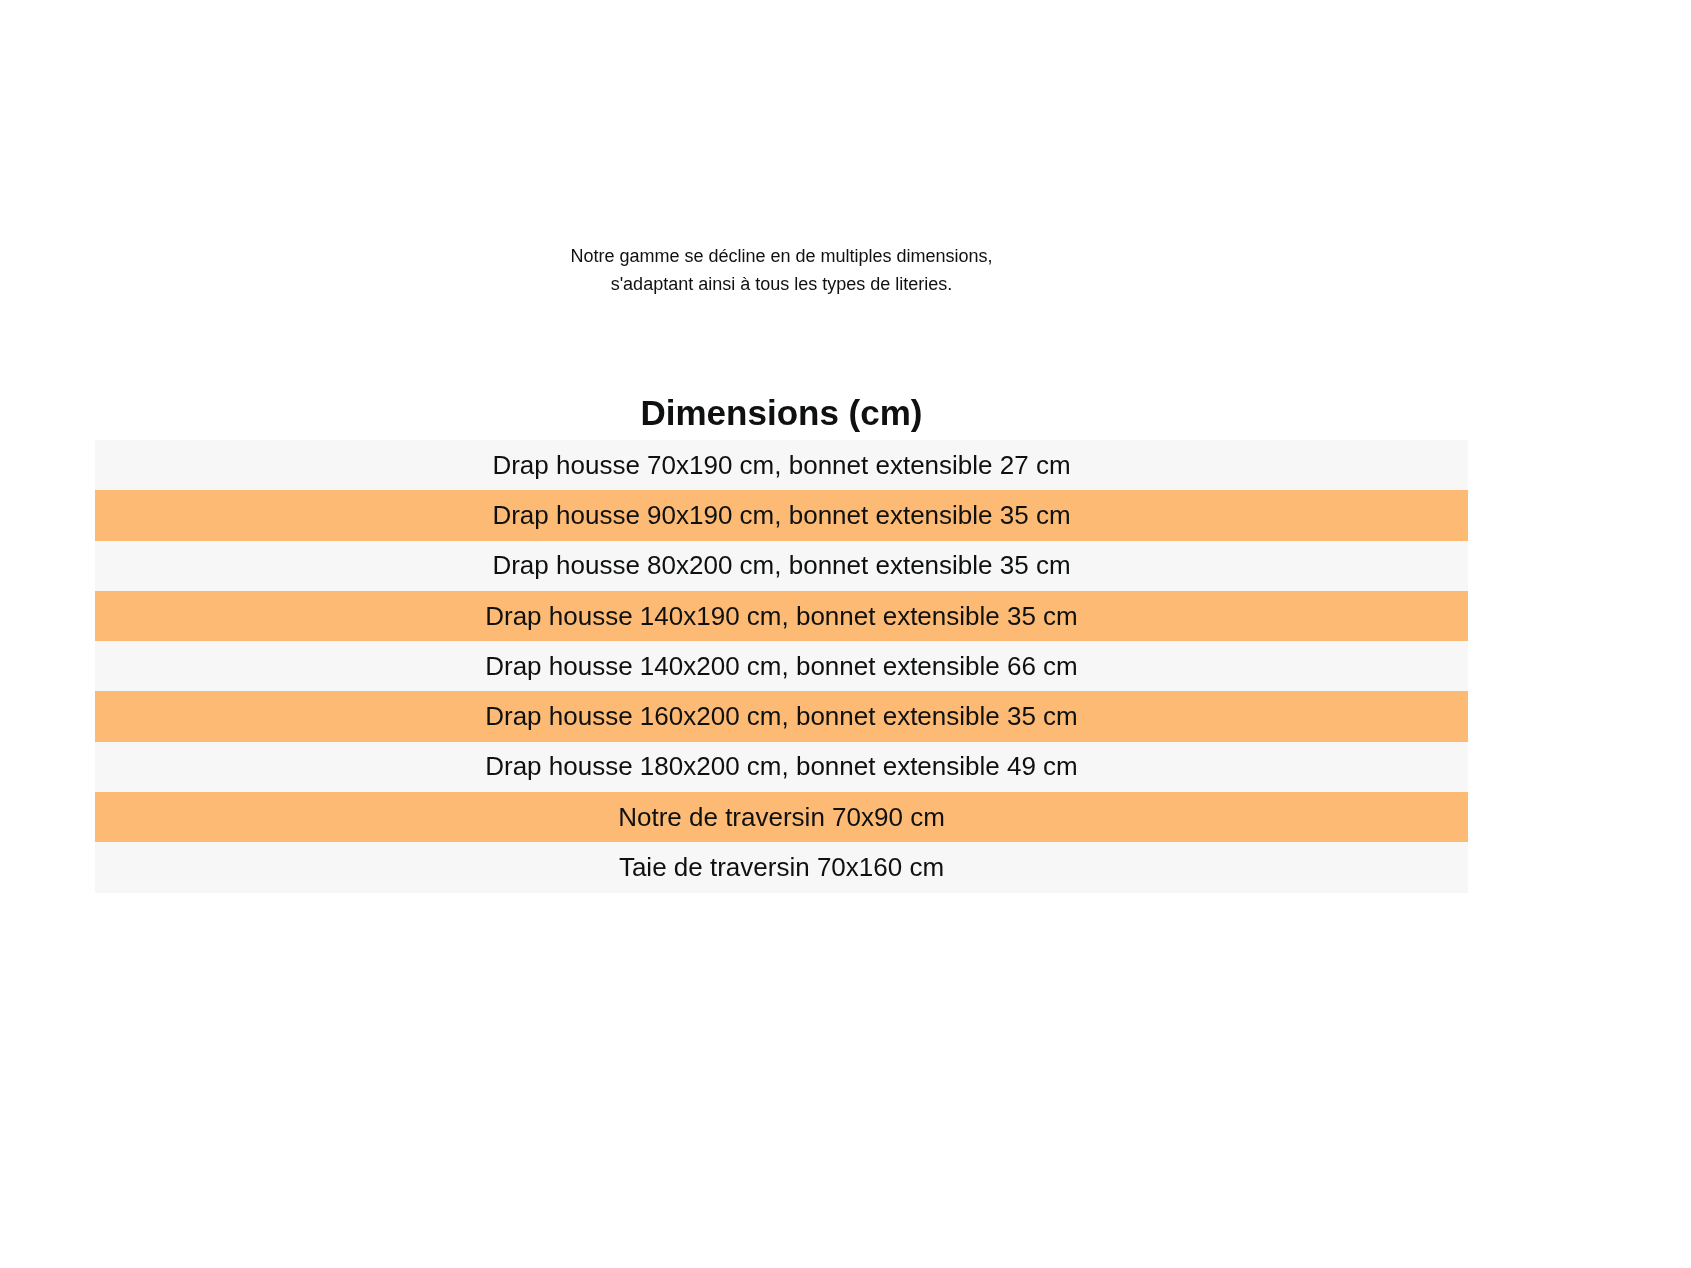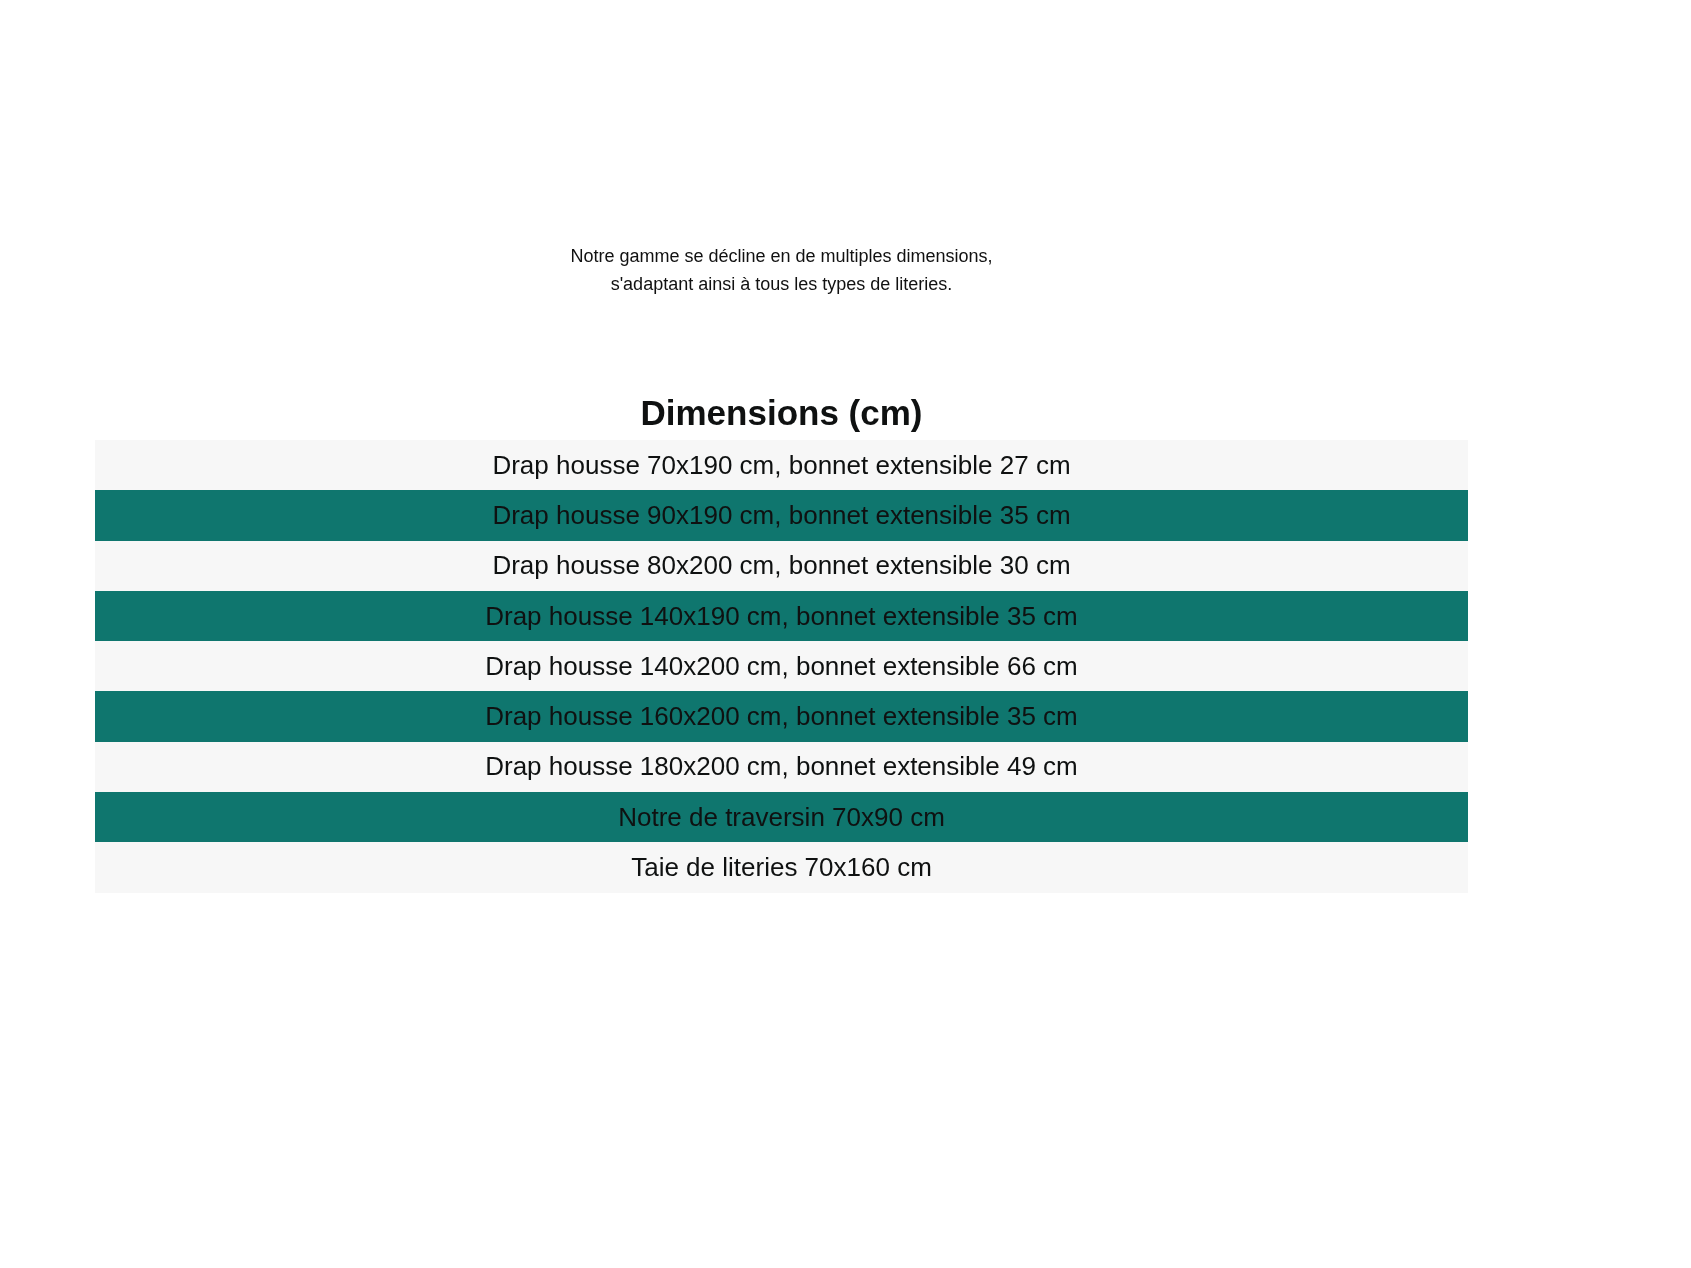--- a/index.html
+++ b/index.html
@@ -52,21 +52,21 @@
     width: 100%;
   }
   .dim-row {
     height: 50.3px;
     display: flex;
     align-items: center;
     justify-content: center;
     font-size: 26px;
     font-weight: 400;
     color: #0f1111;
-    background: #0f766e;
+    background: #fdba74;
   }
   .dim-row:nth-child(odd) {
     background: #f7f7f7;
   }
 </style>
 </head>
 <body>
 
 <div class="canvas">
   <div class="content">
@@ -79,36 +79,36 @@
     <div class="table-title">Dimensions (cm)</div>
 
     <div class="dim-table">
         <div class="dim-row">
         <span>Drap housse 70x190 cm, bonnet extensible 27 cm</span>
       </div>
         <div class="dim-row">
         <span>Drap housse 90x190 cm, bonnet extensible 35 cm</span>
       </div>
         <div class="dim-row">
-        <span>Drap housse 80x200 cm, bonnet extensible 30 cm</span>
+        <span>Drap housse 80x200 cm, bonnet extensible 35 cm</span>
       </div>
         <div class="dim-row">
         <span>Drap housse 140x190 cm, bonnet extensible 35 cm</span>
       </div>
         <div class="dim-row">
         <span>Drap housse 140x200 cm, bonnet extensible 66 cm</span>
       </div>
         <div class="dim-row">
         <span>Drap housse 160x200 cm, bonnet extensible 35 cm</span>
       </div>
         <div class="dim-row">
         <span>Drap housse 180x200 cm, bonnet extensible 49 cm</span>
       </div>
         <div class="dim-row">
         <span>Notre de traversin 70x90 cm</span>
       </div>
         <div class="dim-row">
-        <span>Taie de literies 70x160 cm</span>
+        <span>Taie de traversin 70x160 cm</span>
       </div>
       </div>
 
   </div>
 </div>
 
 </body></html>

